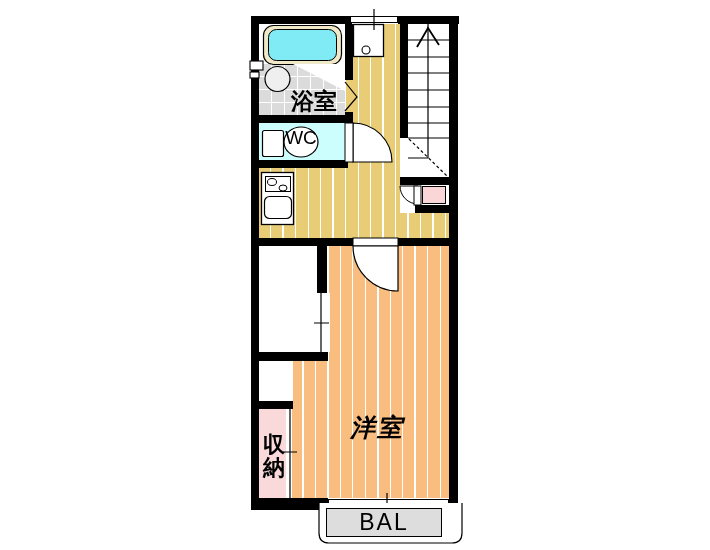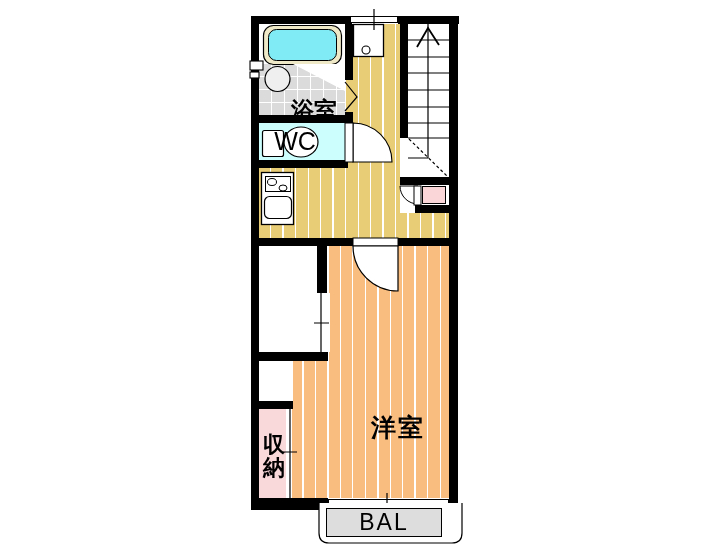--- a/index.html
+++ b/index.html
@@ -123,23 +123,23 @@
       <path d="M290 409 V498 M283 452 H297"></path>
     </g>
     <g>
       <rect x="328.5" y="499.5" width="120" height="6" fill="#fff" stroke="#000" stroke-width="1"></rect>
       <path d="M387 493 V512" stroke="#000" stroke-width="1.2"></path>
     </g>
 
     <path d="M319 503 V533 Q319 543 329 543 H452 Q462 543 462 533 V503" fill="#fff" stroke="#000" stroke-width="1.2"></path>
   </svg>
 
-  <div class="abs lbl" style="left:284px;top:89px;width:60px;font-size:23px;font-weight:bold;margin-top:9px;">浴室</div>
-  <div class="abs lbl" style="left:272px;top:128px;width:46px;font-size:25px;">WC</div>
-  <div class="abs lbl" style="left:366px;top:414px;width:64px;font-size:25px;font-weight:bold;letter-spacing:2px;">洋室</div>
+  <div class="abs lbl" style="left:284px;top:89px;width:60px;font-size:23px;font-weight:bold;">浴室</div>
+  <div class="abs lbl" style="left:278px;top:128px;width:46px;font-size:19px;">WC</div>
+  <div class="abs lbl" style="left:345px;top:414px;width:64px;font-size:25px;font-weight:bold;letter-spacing:2px;font-style:italic;">洋室</div>
   <div class="abs lbl vtext" style="left:261px;top:433px;width:26px;">
     <span>収</span>
     <span>納</span>
   </div>
   <div class="abs bal-box" style="left:326px;top:508px;width:116px;height:29px;">
     <span>BAL</span>
   </div>
 
 </div>
 

